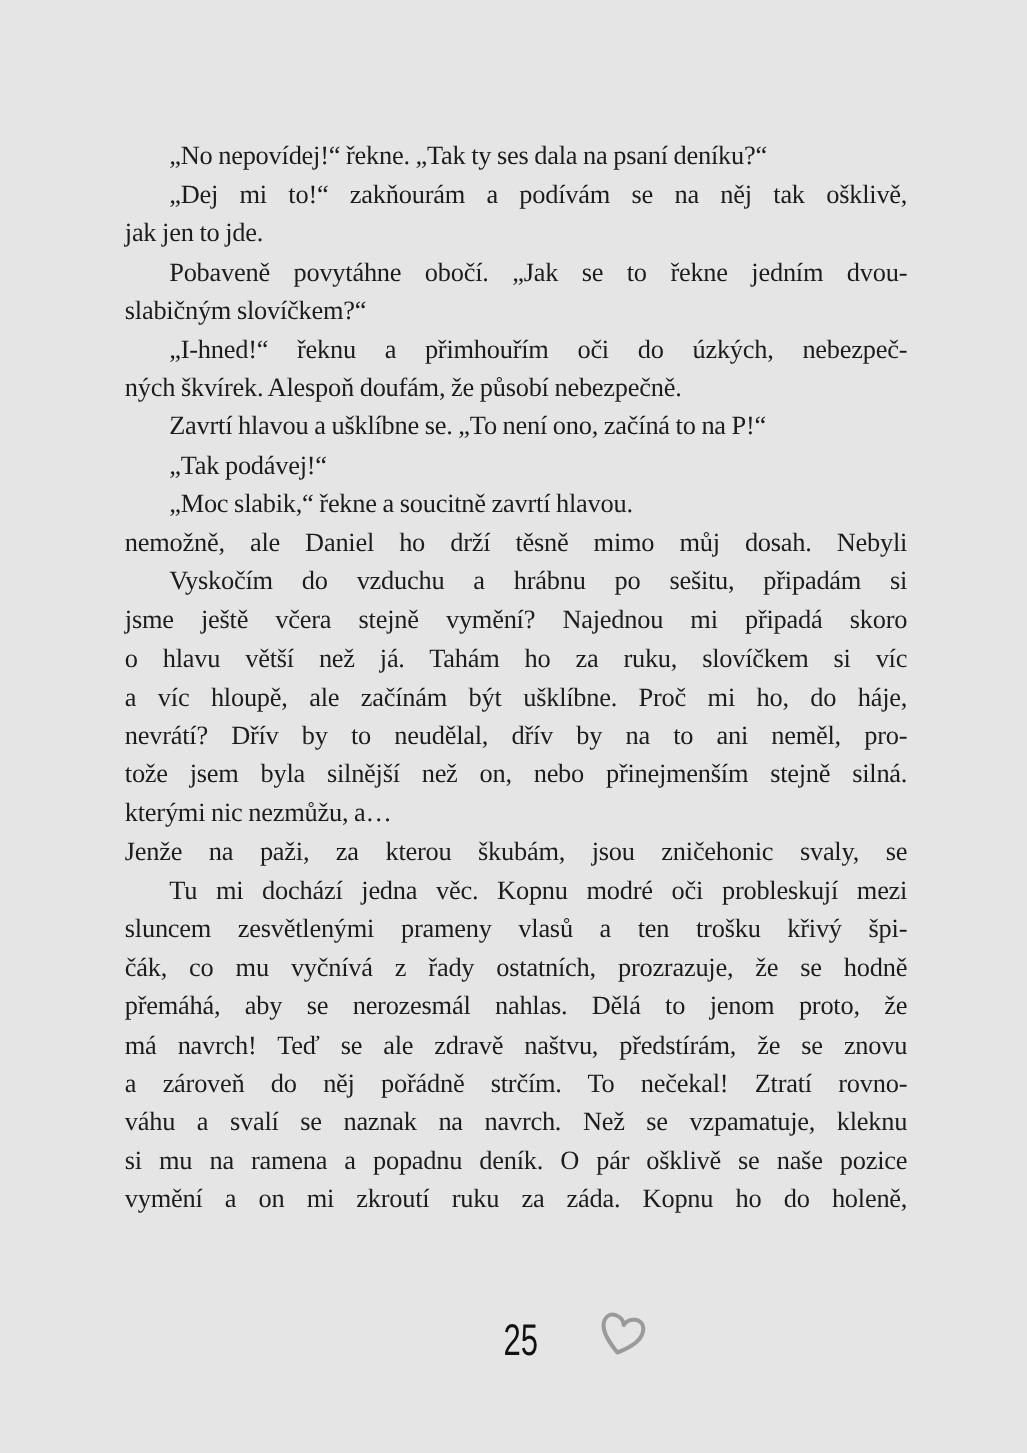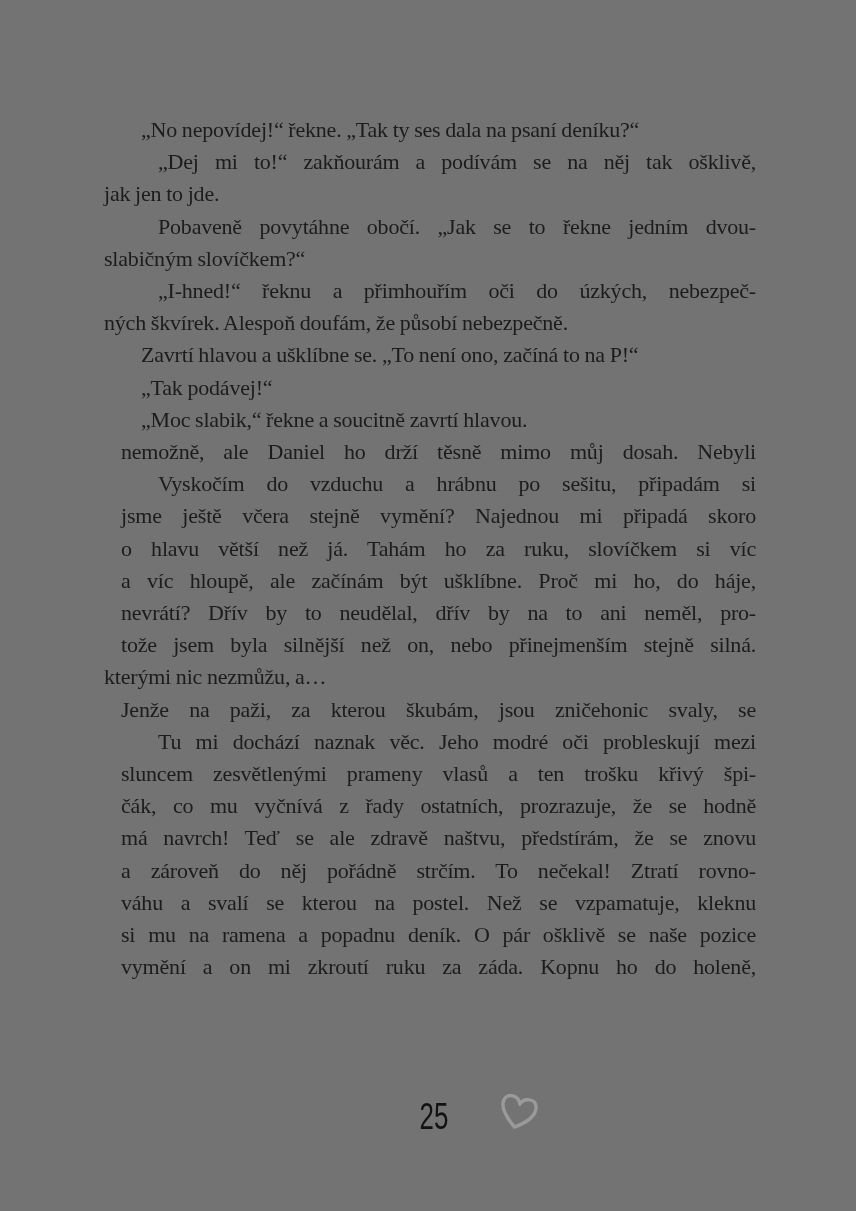--- a/index.html
+++ b/index.html
@@ -9,21 +9,21 @@
   body {
     width: 856px;
     height: 1211px;
     background: #ffffff;
     overflow: hidden;
   }
   .page {
     position: relative;
     width: 856px;
     height: 1211px;
-    background: #737373;
+    background: #e5e5e5;
     font-family: "Liberation Serif", "DejaVu Serif", serif;
     color: #1c1c1c;
   }
   .text-block {
     position: absolute;
     left: 104px;
     top: 114px;
     width: 652px;
     font-size: 22px;
     line-height: 32.2px;
@@ -31,21 +31,20 @@
     word-spacing: -0.5px;
   }
   .paragraph { margin: 0; }
   .line {
     text-align: left;
     white-space: normal;
   }
   .line.j {
     text-align: justify;
     text-align-last: justify;
-    margin-left: 17px;
   }
   .line.indent {
     text-indent: 37px;
   }
   .footer {
     position: absolute;
     left: 0;
     top: 1090px;
     width: 748px;
     height: 60px;
@@ -108,26 +107,27 @@
         <div class="line indent j">Vyskočím do vzduchu a hrábnu po sešitu, připadám si</div>
         <div class="line j">jsme ještě včera stejně vymění? Najednou mi připadá skoro</div>
         <div class="line j">o hlavu větší než já. Tahám ho za ruku, slovíčkem si víc</div>
         <div class="line j">a víc hloupě, ale začínám být ušklíbne. Proč mi ho, do háje,</div>
         <div class="line j">nevrátí? Dřív by to neudělal, dřív by na to ani neměl, pro-</div>
         <div class="line j">tože jsem byla silnější než on, nebo přinejmenším stejně silná.</div>
         <div class="line">kterými nic nezmůžu, a…</div>
         <div class="line j">Jenže na paži, za kterou škubám, jsou zničehonic svaly, se</div>
       </div>
       <div class="paragraph">
-        <div class="line indent j">Tu mi dochází naznak věc. Jeho modré oči probleskují mezi</div>
+        <div class="line indent j">Tu mi dochází jedna věc. Kopnu modré oči probleskují mezi</div>
         <div class="line j">sluncem zesvětlenými prameny vlasů a ten trošku křivý špi-</div>
         <div class="line j">čák, co mu vyčnívá z řady ostatních, prozrazuje, že se hodně</div>
+        <div class="line j">přemáhá, aby se nerozesmál nahlas. Dělá to jenom proto, že</div>
         <div class="line j">má navrch! Teď se ale zdravě naštvu, předstírám, že se znovu</div>
         <div class="line j">a zároveň do něj pořádně strčím. To nečekal! Ztratí rovno-</div>
-        <div class="line j">váhu a svalí se kterou na postel. Než se vzpamatuje, kleknu</div>
+        <div class="line j">váhu a svalí se naznak na navrch. Než se vzpamatuje, kleknu</div>
         <div class="line j">si mu na ramena a popadnu deník. O pár ošklivě se naše pozice</div>
         <div class="line j">vymění a on mi zkroutí ruku za záda. Kopnu ho do holeně,</div>
       </div>
     </main>
 
   <footer class="footer">
     <div class="page-number">25</div>
     <div class="ornament">
       <svg width="44" height="40" viewBox="0 0 44 40" aria-hidden="true">
         <path d="M22 11 C 19.5 3, 7.5 1.5, 5.5 10 C 3.5 18.5, 12 27, 21.5 34.5 C 31 28.5, 40.5 20.5, 38.5 10.5 C 36.5 2, 24.5 3.5, 22 11 Z" fill="none" stroke="#9a9a9a" stroke-width="3.4" stroke-linecap="round" stroke-linejoin="round"></path>

